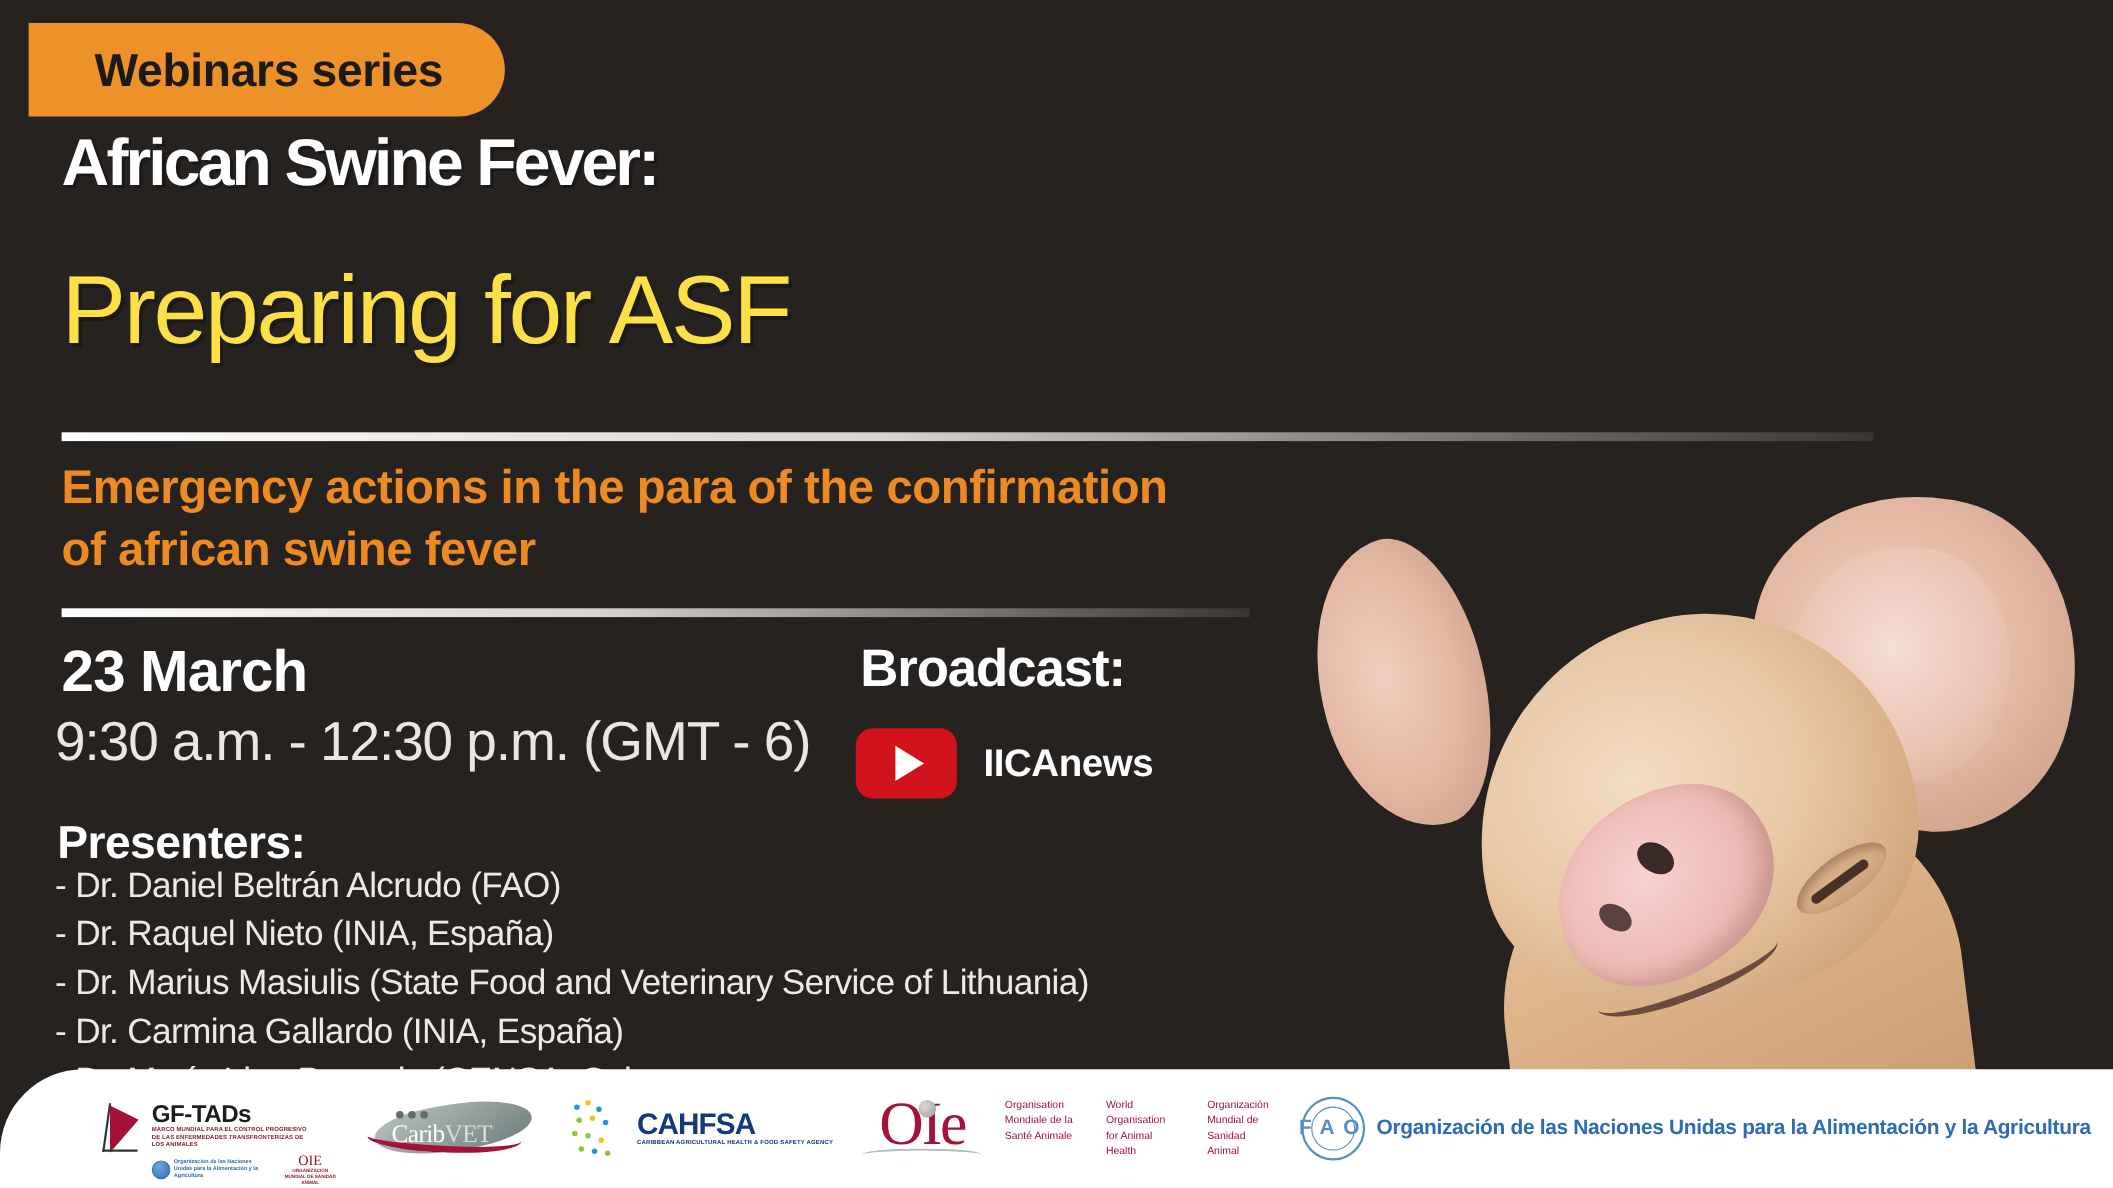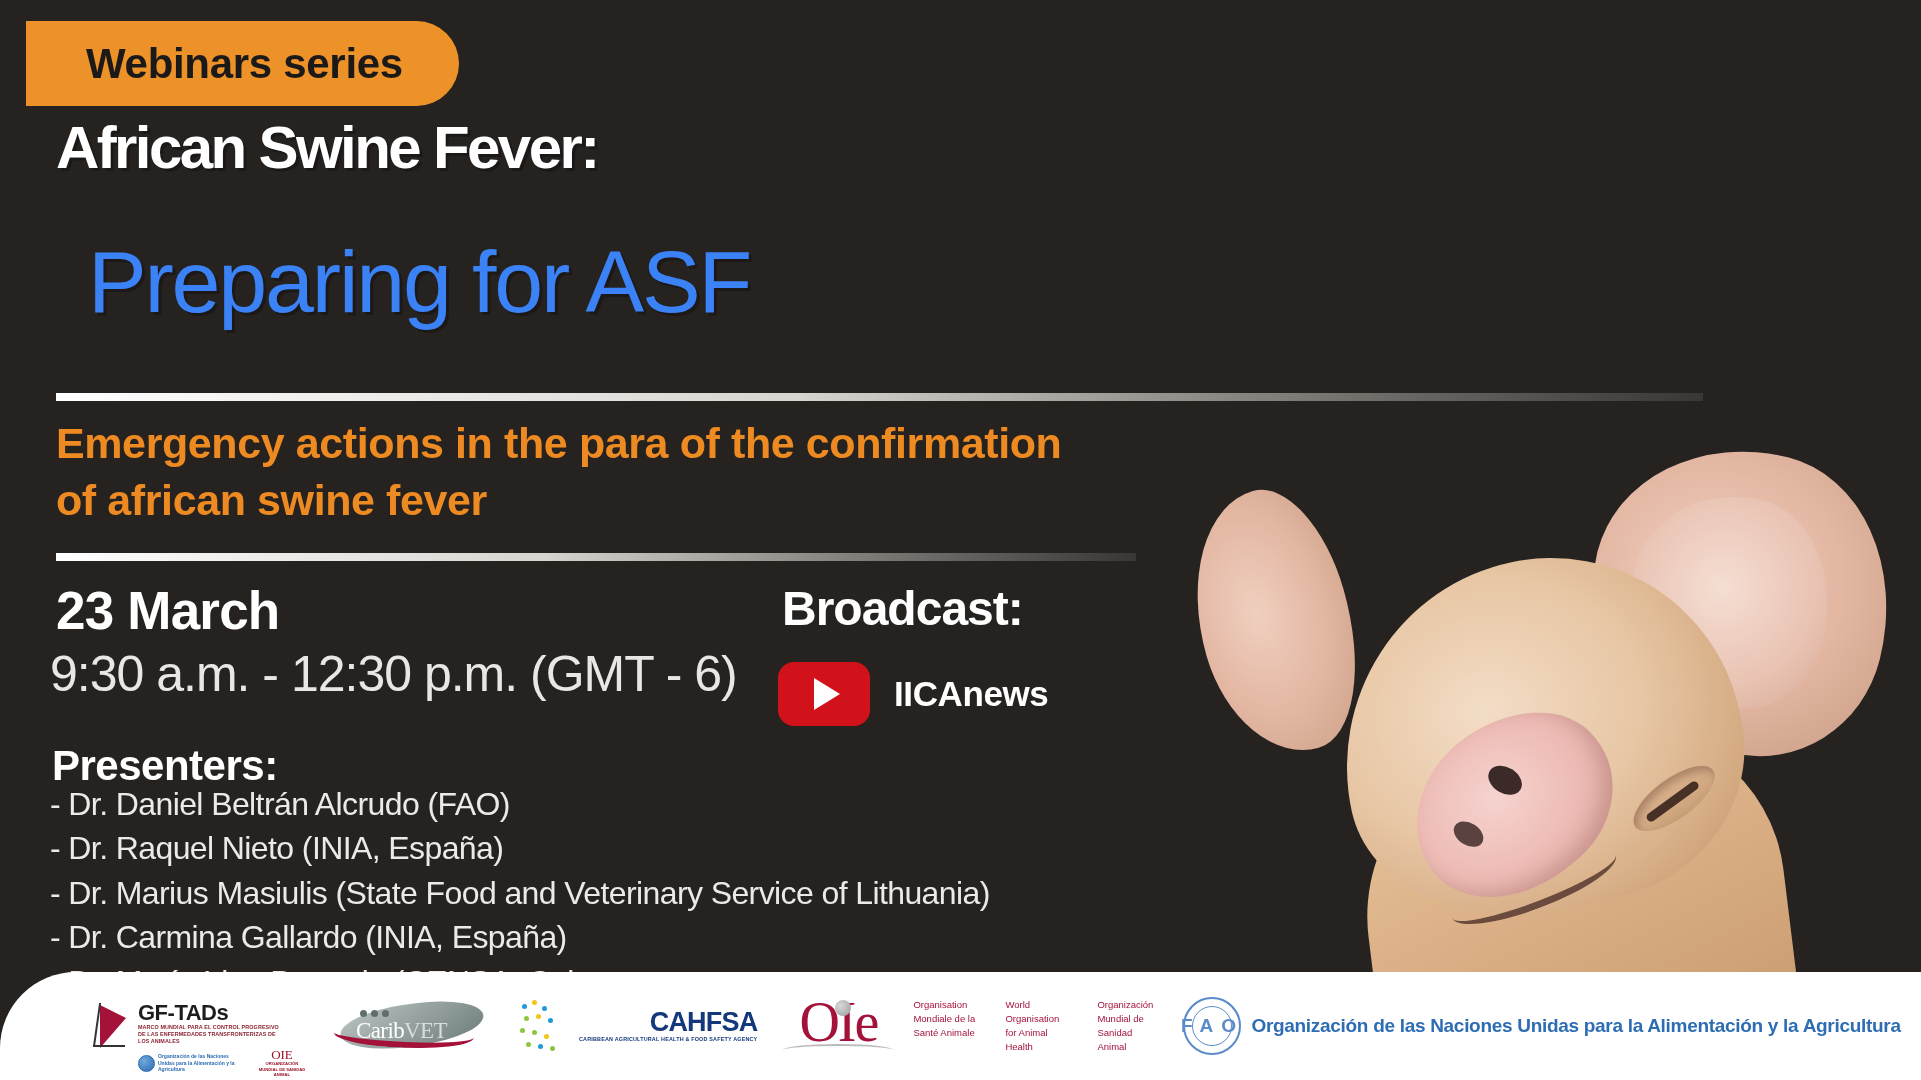--- a/index.html
+++ b/index.html
@@ -102,23 +102,22 @@
   
   .title-1{
     position:absolute; left:56px; top:118px;
     font-size:60px; font-weight:bold;
     letter-spacing:-2.6px; color:#fff; line-height:1;
     text-shadow:3px 3px 0 rgba(0,0,0,.28);
   }
   .title-2{
     position:absolute; left:56px; top:238px;
     font-size:88px; font-weight:normal;
-    letter-spacing:-2.2px; color:#3b82f6; line-height:1;
+    letter-spacing:-2.2px; color:#fde047; line-height:1;
     text-shadow:3px 3px 0 rgba(0,0,0,.28);
-    margin-left:32px;
   }
 
   .rule{
     position:absolute; height:8px;
     background:linear-gradient(90deg,#ffffff 0%,#d8d4d0 45%,#6a6663 82%,#3a3633 100%);
   }
   .rule.top{ left:56px; top:393px; width:1647px; }
   .rule.bot{ left:56px; top:553px; width:1080px; }
 
   .subtitle{
@@ -225,21 +224,21 @@
     position:absolute; left:22px; top:22px;
     font-size:23px; color:#fff; font-family:"Liberation Serif",serif;
     letter-spacing:-.6px;
   }
   .cv-name b{ color:#d8dcdb; font-weight:normal; }
 
   
   .l-cahfsa{ margin-right:26px; gap:5px; }
   .cah-dots{ width:56px; height:56px; position:relative; }
   .cah-dots span{ position:absolute; width:5px;height:5px;border-radius:50%; }
-  .cah-txt{ display:flex; flex-direction:column;align-items:flex-end; }
+  .cah-txt{ display:flex; flex-direction:column; }
   .cah-name{ font-size:27px; font-weight:bold; color:#13387C; letter-spacing:-.8px; line-height:1;}
   .cah-sub{ font-size:5.4px; font-weight:bold; color:#13387C; line-height:1.3; letter-spacing:.2px;}
 
   
   .l-oie{ margin-right:20px; display:flex; flex-direction:column; align-items:center; }
   .oie-word{ position:relative; font-family:"Liberation Serif",serif; font-size:56px; color:#A4123A; line-height:.95; letter-spacing:-2px;}
   .oie-dot{ position:absolute; right:26px; top:4px; width:16px;height:16px;border-radius:50%;
             background:radial-gradient(circle at 35% 35%,#d9d9d9,#9a9a9a); }
   .oie-swoosh{ width:110px;height:12px;border-top:2px solid #b9b9b9; border-radius:50%; margin-top:-6px;}
 

